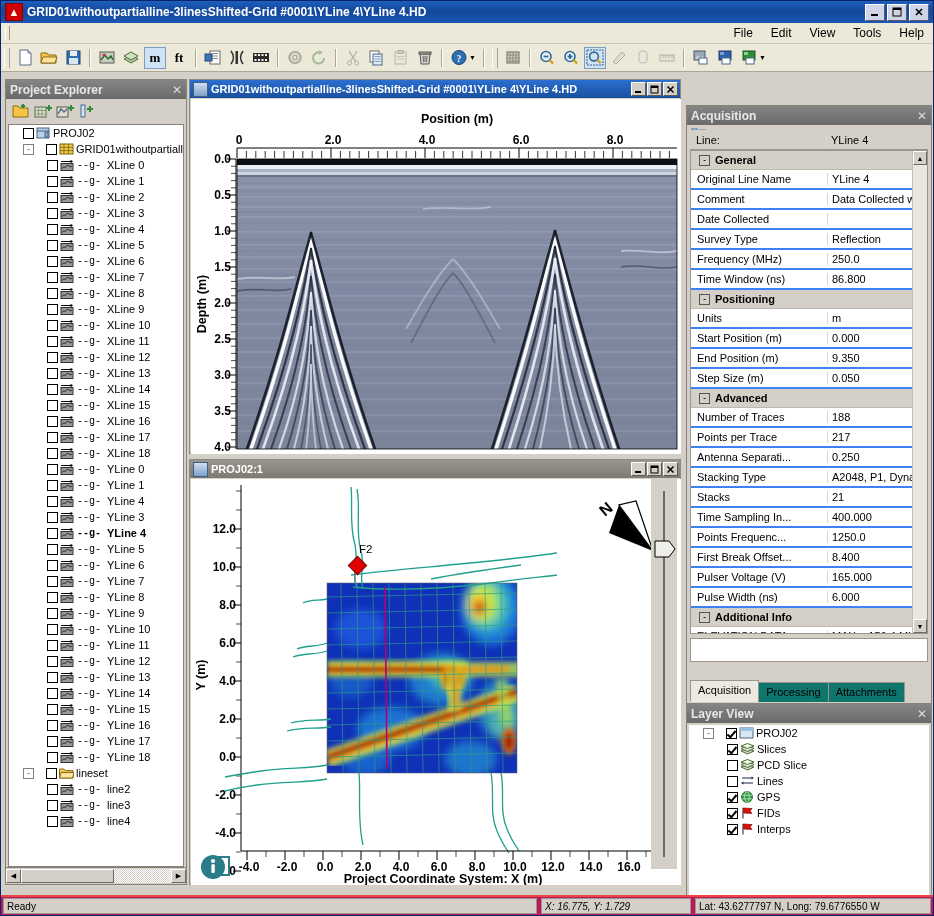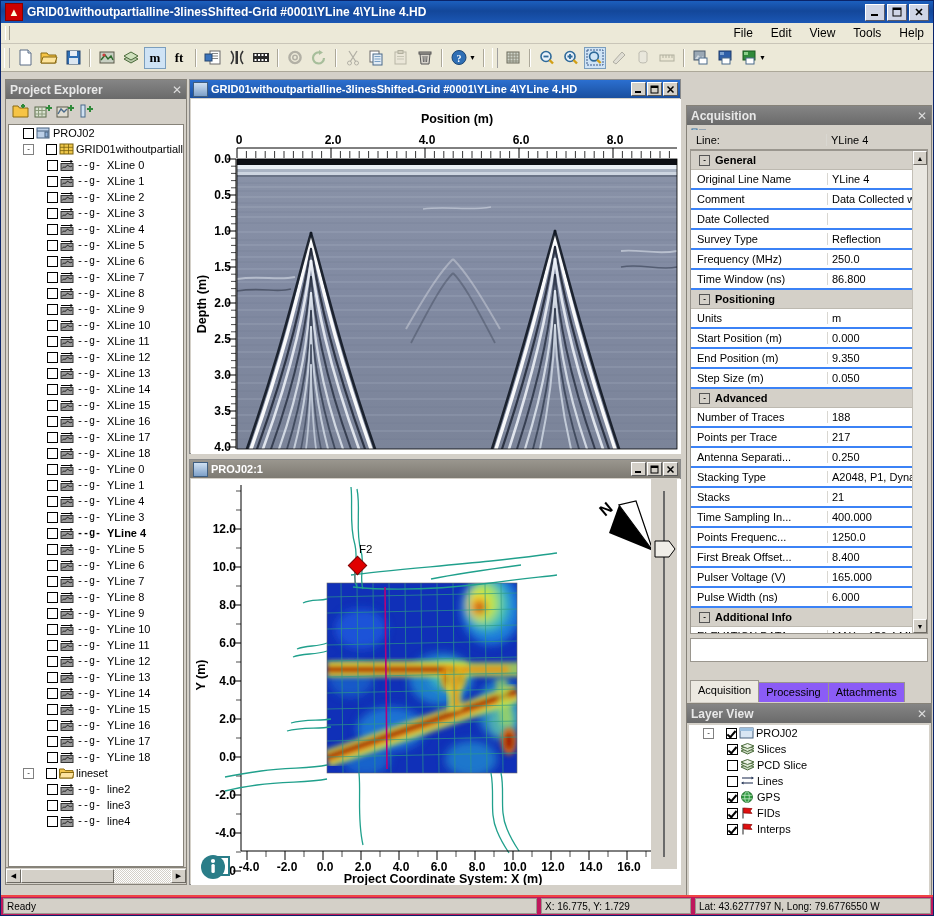--- a/index.html
+++ b/index.html
@@ -111,21 +111,21 @@
      line-height:7px;text-align:center;display:inline-block;flex:none;margin-left:6px;}
   .acq-grid{position:absolute;left:3px;top:44px;right:3px;bottom:72px;background:#fff;
      border:1px solid #9a968e;box-sizing:border-box;overflow:hidden;}
   .vscroll{position:absolute;right:0;top:0;bottom:0;width:14px;background:#e9e7e1;
      border-left:1px solid #c3bfb6;}
   .vs-btn{height:14px;background:#d4d0c8;border:1px solid #fff;border-right-color:#6d6a63;
      border-bottom-color:#6d6a63;display:flex;align-items:center;justify-content:center;font-size:7px;box-sizing:border-box;}
   .acq-empty{position:absolute;left:3px;right:3px;bottom:44px;height:24px;background:#fff;border:1px solid #9a968e;box-sizing:border-box;}
   .tabs{position:absolute;left:3px;right:3px;bottom:4px;height:22px;display:flex;align-items:flex-end;}
   .tab{padding:3px 7px 4px 7px;font-size:11px;border:1px solid #9a968e;border-bottom:none;
-       background:#8b5cf6;margin-right:-1px;box-sizing:border-box;}
+       background:#0f766e;margin-right:-1px;box-sizing:border-box;}
   .tab.active{background:#ece9e1;font-weight:normal;border-bottom:1px solid #ece9e1;padding-bottom:5px;}
 
   .layerview{position:absolute;left:685px;top:684px;width:246px;height:200px;
        background:#d4d0c8;border:1px solid #868279;box-sizing:border-box;margin-top:18px;}
   .lv-tree{position:absolute;left:2px;top:21px;right:2px;bottom:2px;background:#fff;overflow:hidden;}
 
   
   .statusbar{position:absolute;left:0;right:0;bottom:0;height:20px;background:#be185d;
     border-top:2px solid #ef4444;display:flex;align-items:center;box-sizing:border-box;}
   .sb-cell{height:16px;margin:1px 2px;border:1px solid #9a968e;box-sizing:border-box;
@@ -1903,17 +1903,17 @@
               <path d="M3.6,1 L12,1.6 L10,4 L12,6.4 L3.6,6 Z" fill="#e01010" stroke="#8a0000" stroke-width="0.7"></path>
             </svg>
           </span>
           <span class="tlabel2">Interps</span>
         </div>
       </div>
   </div>
 
   <div class="statusbar">
     <div class="sb-cell grow">Ready</div>
-    <div class="sb-cell" style="width:150px;">X: 16.775, Y: 1.729</div>
+    <div class="sb-cell" style="width:150px;font-style:italic;">X: 16.775, Y: 1.729</div>
     <div class="sb-cell" style="width:236px;">Lat: 43.6277797 N, Long: 79.6776550 W</div>
   </div>
 
 </div>
 
 </body></html>

